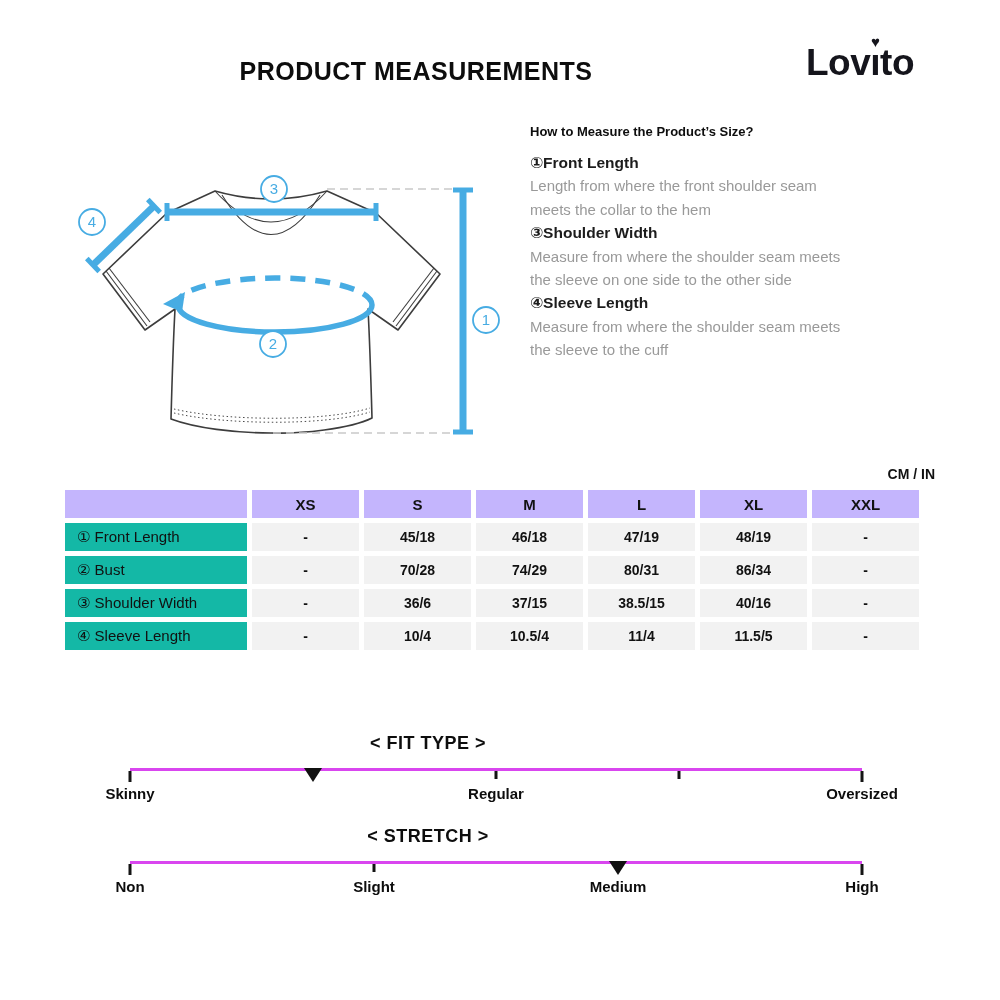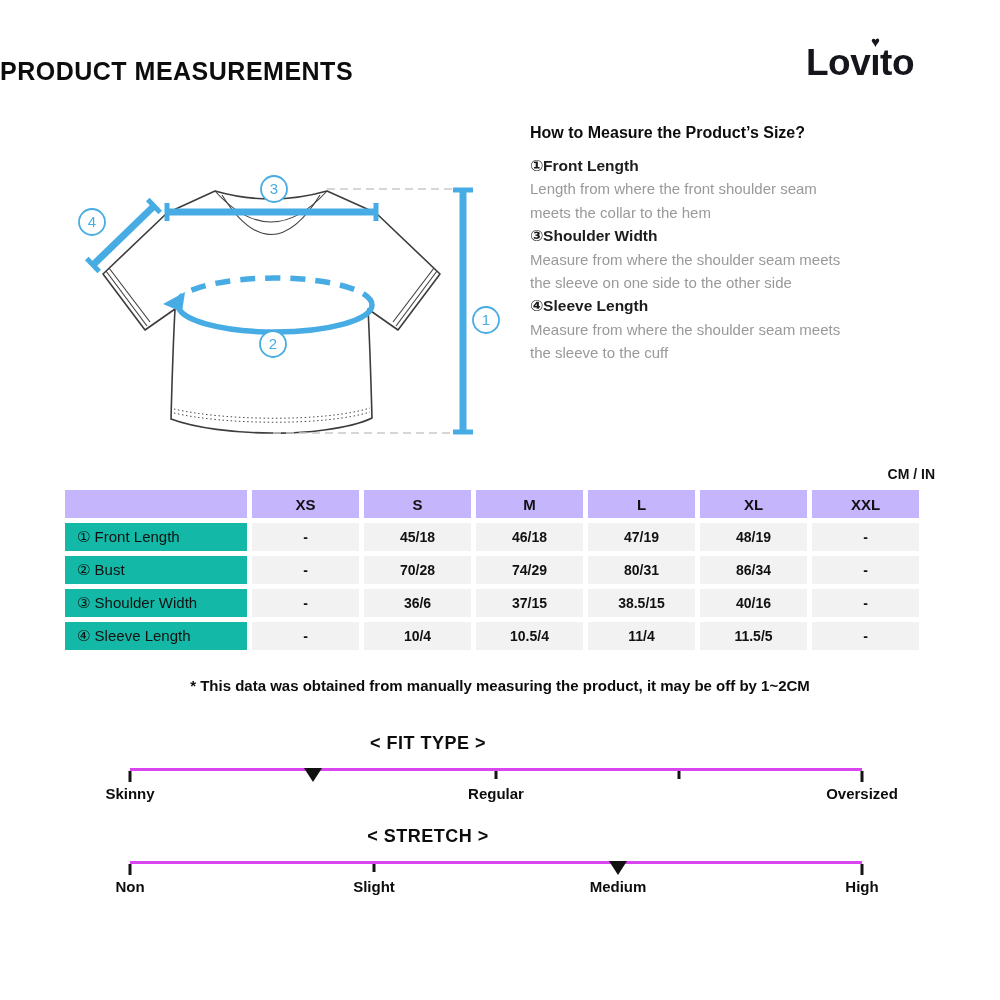--- a/index.html
+++ b/index.html
@@ -2,35 +2,35 @@
 <html><head>
 <meta charset="utf-8">
 <style>
   html,body{margin:0;padding:0;background:#fff;}
   #canvas{
     position:relative;width:1000px;height:1000px;background:#fff;overflow:hidden;
     font-family:"Liberation Sans","DejaVu Sans",sans-serif;color:#111;
   }
   
   .page-title{
-    position:absolute;left:0;top:57px;width:832px;text-align:left;
+    position:absolute;left:0;top:57px;width:832px;text-align:center;
     font-size:25px;font-weight:800;letter-spacing:.5px;color:#0d0d0d;
   }
   .brand{
     position:absolute;left:806px;top:42px;font-size:37px;font-weight:800;
     letter-spacing:-.5px;color:#15151c;
   }
   .brand .iwrap{position:relative;display:inline-block;}
   .brand .heart{
     position:absolute;left:50%;top:-8px;transform:translateX(-50%);
     font-size:15px;line-height:1;color:#15151c;
   }
   
   .howto{position:absolute;left:530px;top:124px;width:400px;}
-  .howto h2{margin:0 0 12px 0;font-size:16px;font-weight:700;color:#0d0d0d;}
+  .howto h2{margin:0 0 12px 0;font-size:13px;font-weight:700;color:#0d0d0d;}
   .howto .m-label{font-size:15.5px;font-weight:700;color:#1c1c1c;line-height:23.4px;}
   .howto .m-line{font-size:15px;font-weight:400;color:#999;line-height:23.4px;}
   
   .unit-label{position:absolute;right:65px;top:466px;font-size:14px;font-weight:700;}
   table.size{
     position:absolute;left:60px;top:485px;border-collapse:separate;border-spacing:5px;
   }
   table.size td,table.size th{height:28px;padding:0;vertical-align:middle;}
   table.size th{background:#c4b5fd;font-size:15px;font-weight:700;width:107px;text-align:center;}
   table.size th.rowhead{width:182px;}
@@ -190,21 +190,20 @@
       <td class="val">-</td>
       <td class="val">10/4</td>
       <td class="val">10.5/4</td>
       <td class="val">11/4</td>
       <td class="val">11.5/5</td>
       <td class="val">-</td>
     </tr>
   </tbody>
     </table>
 
-  <div class="footnote">* This data was obtained from manually measuring the product, it may be off by 1~2CM</div>
 
   <div class="slider-title" style="top:733px;">&lt; FIT TYPE &gt;</div>
   <div class="scale" style="top:768px;">
     <div class="tick end" style="left:0%;"></div>
     <div class="tick mid" style="left:25%;"></div>
     <div class="tick mid" style="left:50%;"></div>
     <div class="tick mid" style="left:75%;"></div>
     <div class="tick end" style="left:100%;"></div>
     <div class="marker" style="left: 25%;"></div>
     <span class="slabel" style="left:0%;">Skinny</span>

